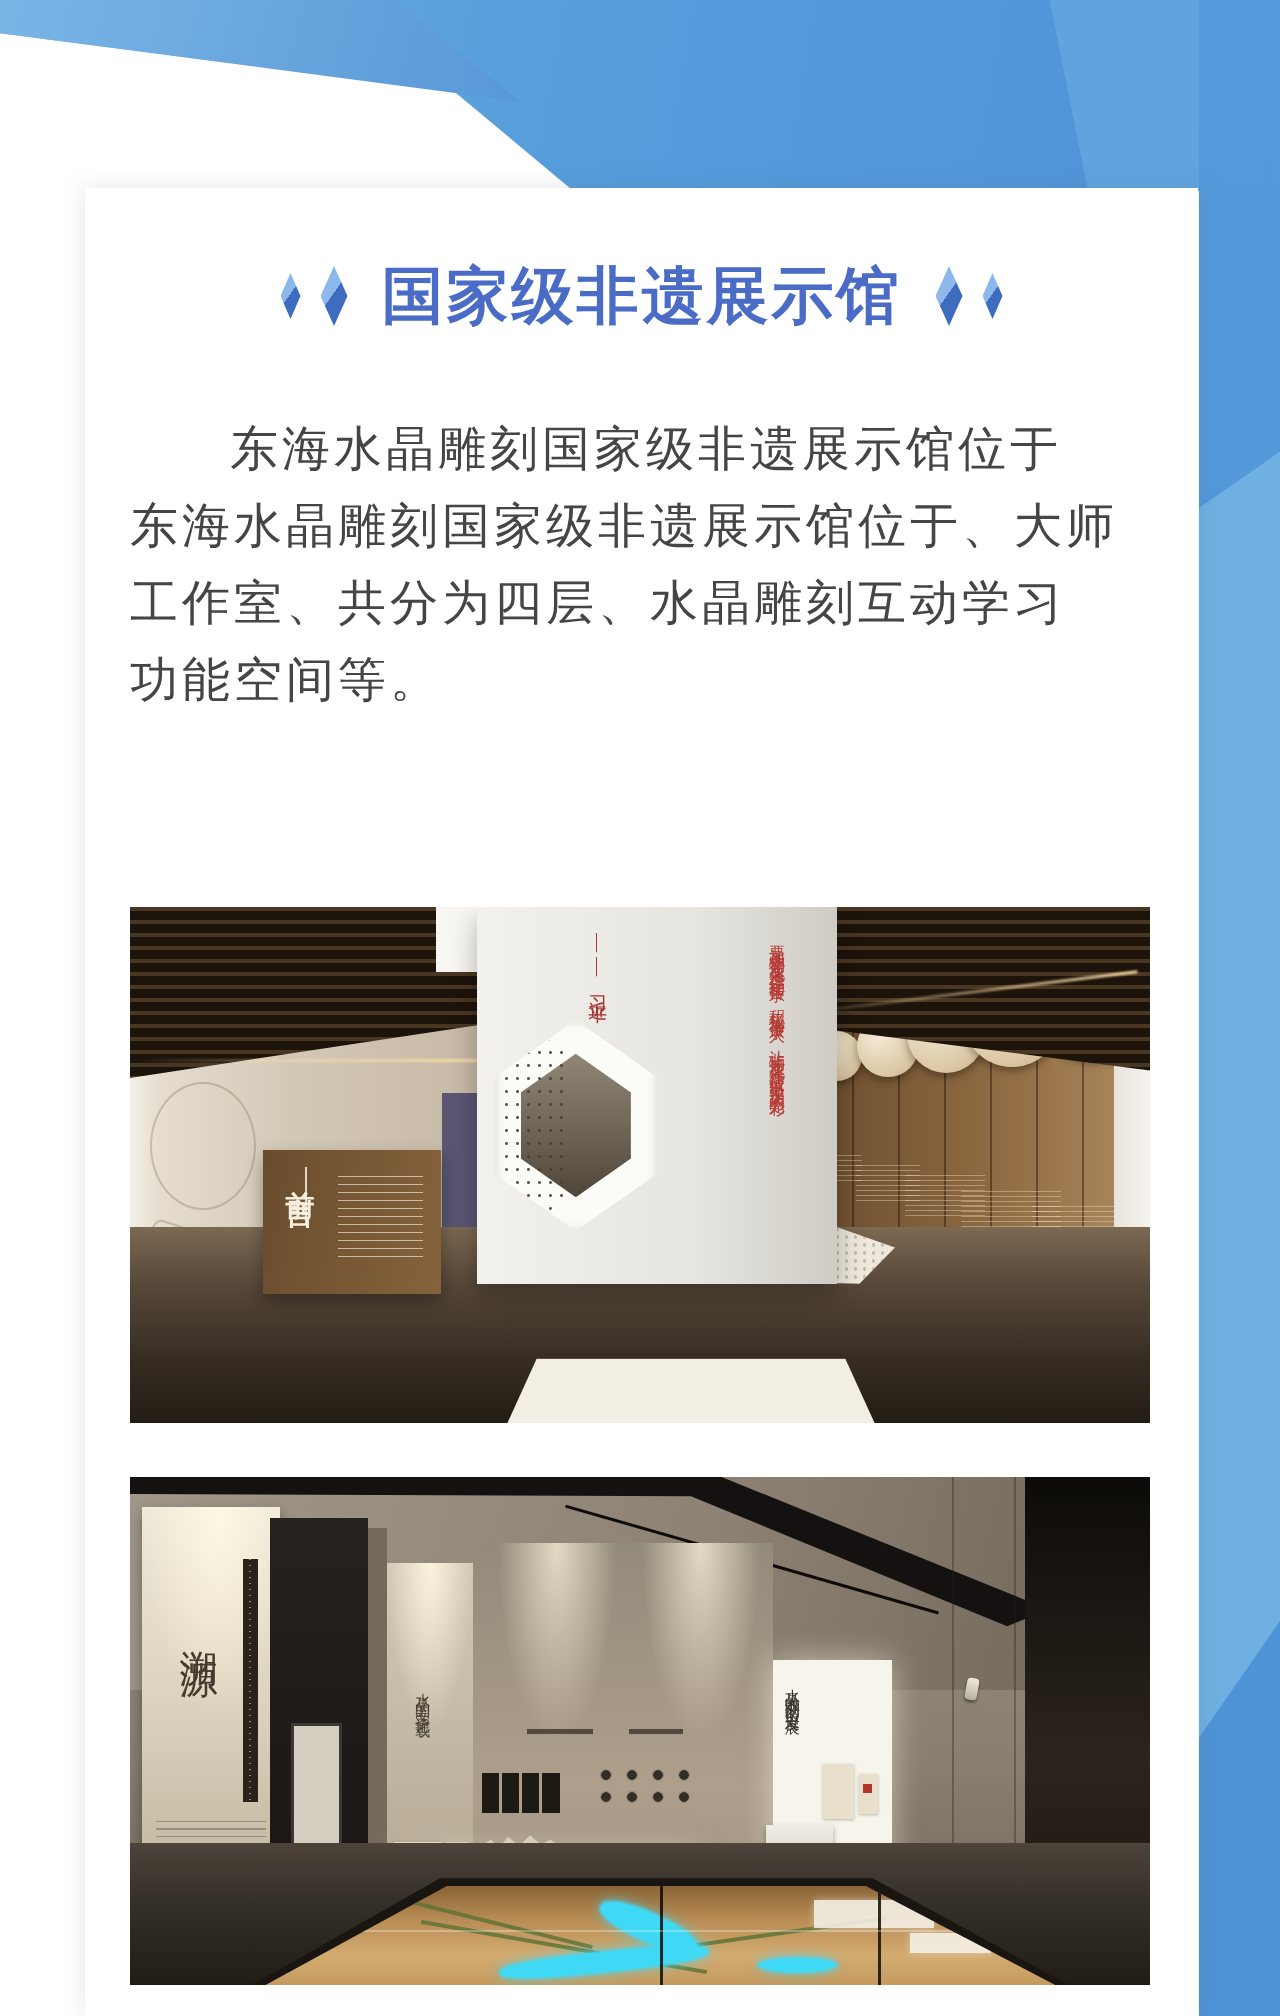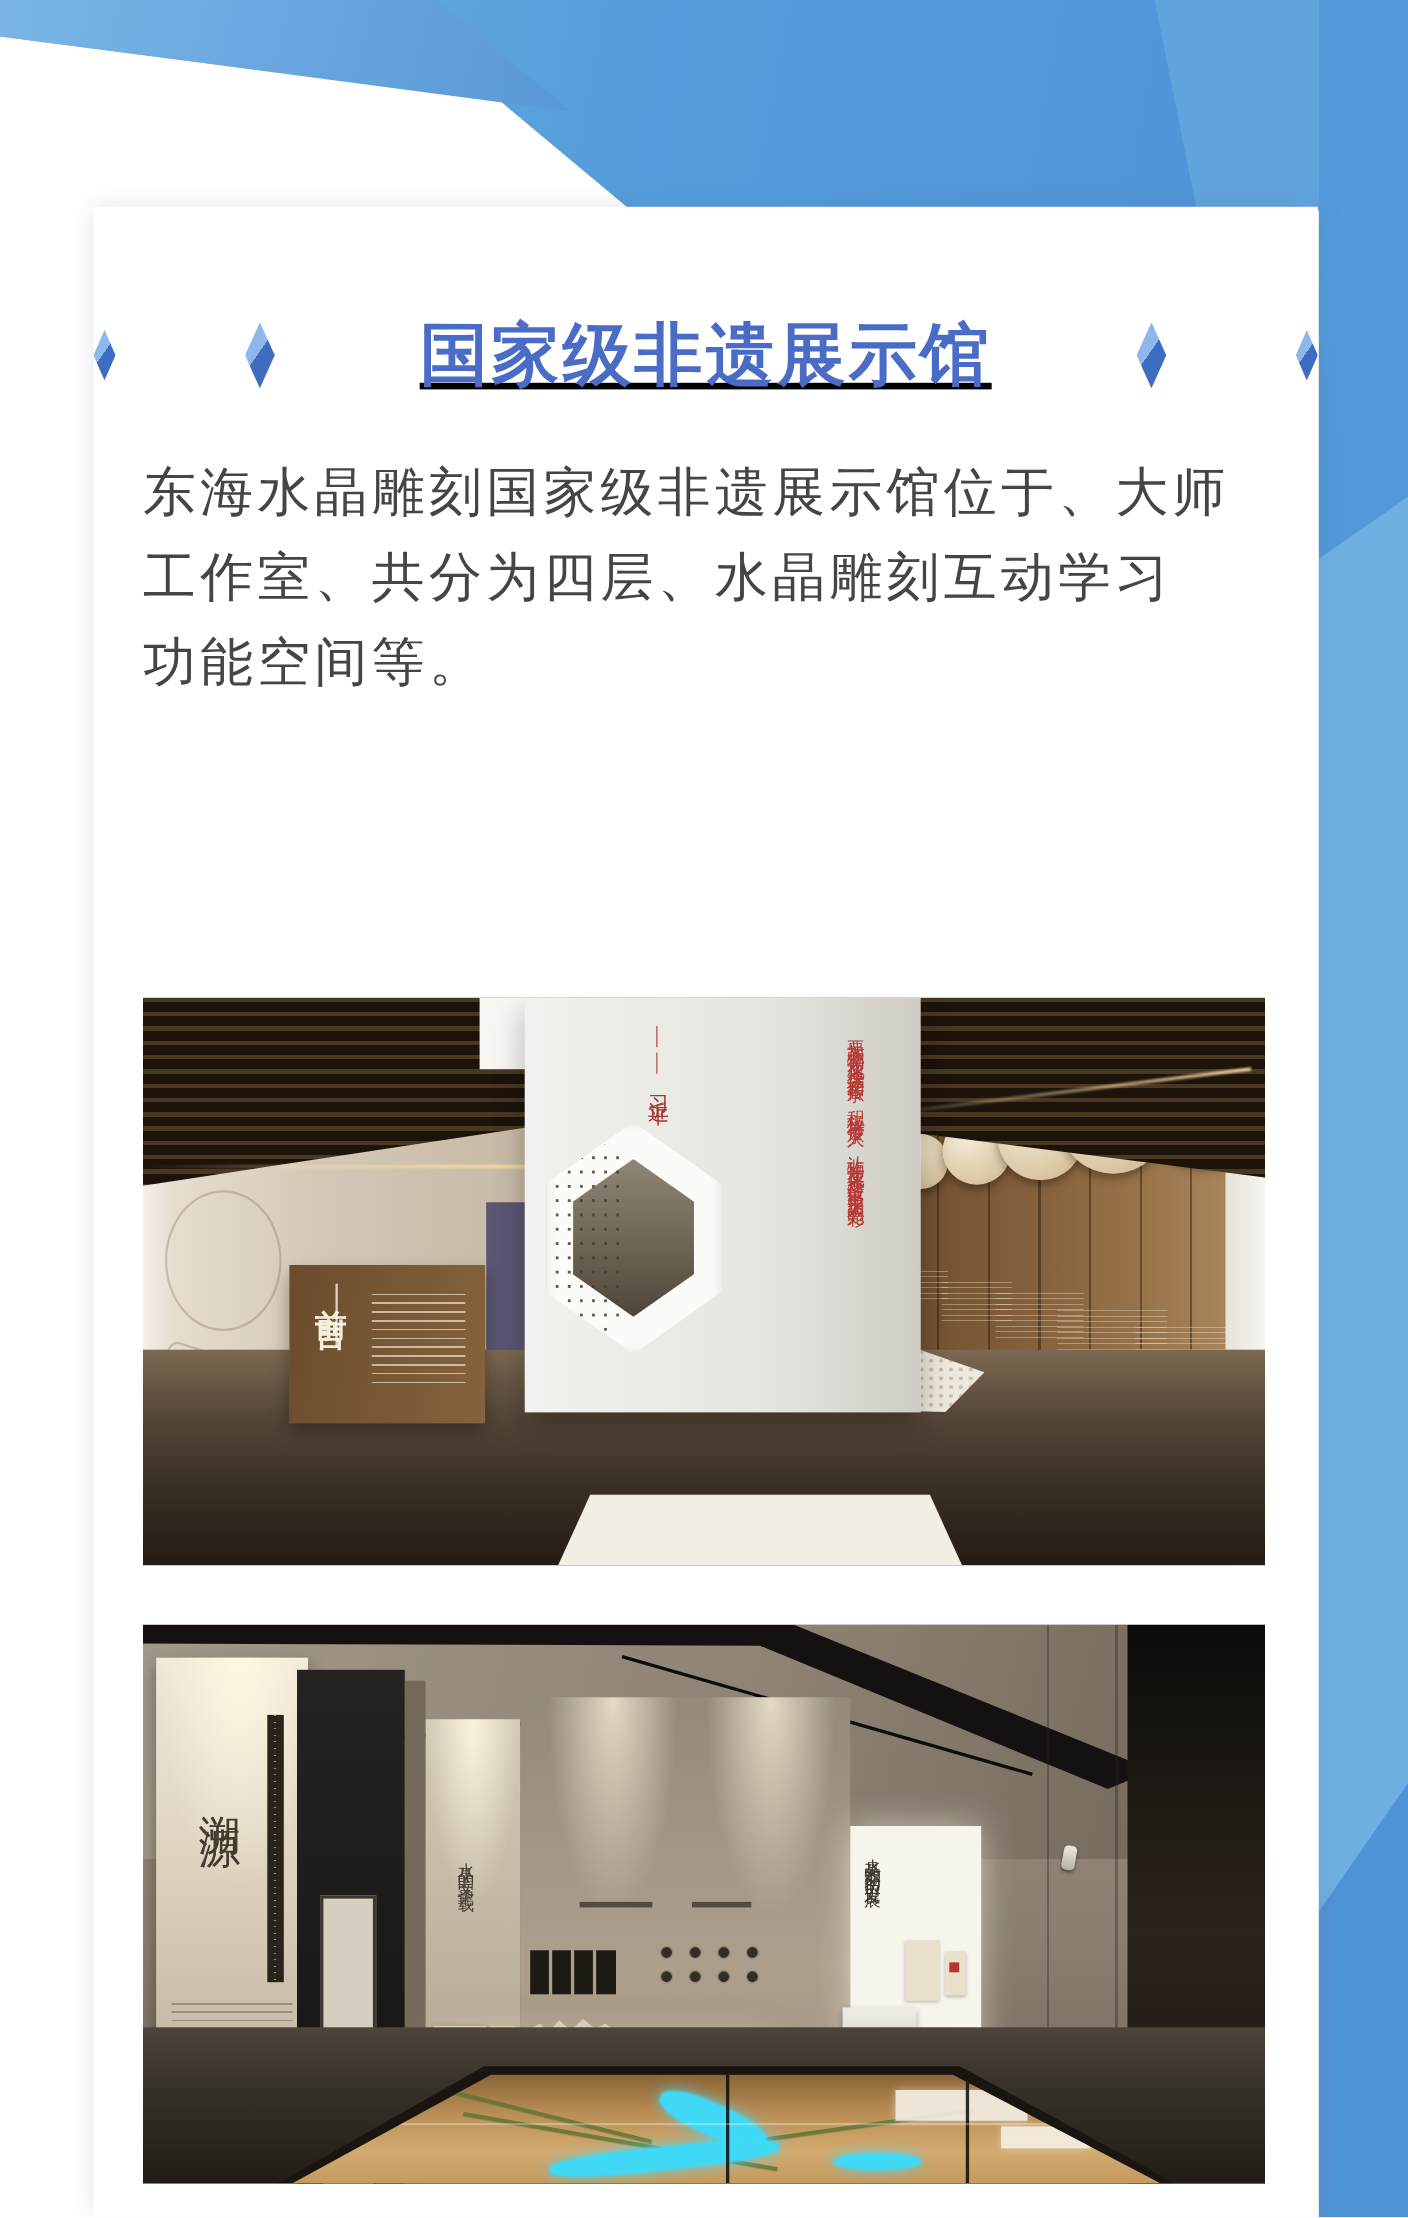--- a/index.html
+++ b/index.html
@@ -23,21 +23,21 @@
   .band-top{left:0;top:0;width:100%;height:100%;background:linear-gradient(180deg,#549ada,#4f93d7);
        clip-path:polygon(0 0,100% 0,100% 22.4%,0 25.2%);}
   .band-bottom{left:0;top:0;width:100%;height:100%;background:#4f93d7;
        clip-path:polygon(0 86.2%,100% 80.4%,100% 100%,0 100%);}
 
   
   .card{left:85px;top:188px;width:1113px;height:1828px;background:#ffffff;
         box-shadow:0 0 22px rgba(90,110,140,.18);}
 
   
-  .title-row{left:0;top:87px;width:100%;height:96px;display:flex;align-items:center;justify-content:space-between;gap:20px;text-decoration:underline;}
+  .title-row{left:0;top:60px;width:100%;height:96px;display:flex;align-items:center;justify-content:center;gap:20px;}
   .page-title{font-size:62px;font-weight:700;color:#4a6cc6;letter-spacing:3px;white-space:nowrap;margin:0 14px;}
   .gem{display:inline-block;clip-path:polygon(50% 0,100% 50%,50% 100%,0 50%);
        background:linear-gradient(125deg,#8cb8ec 0 46%,#3e6dc0 46%);}
   .gem.big{width:27px;height:60px;}
   .gem.small{width:20px;height:46px;}
 
   
   .intro{left:45px;top:222px;width:1020px;}
   .intro .line{font-size:48px;line-height:77px;color:#454545;letter-spacing:4px;white-space:nowrap;}
   .intro .line.first{text-indent:100px;}
@@ -194,20 +194,21 @@
 
     <div class="abs title-row">
       <span class="gem small"></span>
       <span class="gem big"></span>
       <h1 class="page-title">国家级非遗展示馆</h1>
       <span class="gem big"></span>
       <span class="gem small"></span>
     </div>
 
     <div class="abs intro">
+      <div class="line first">东海水晶雕刻国家级非遗展示馆位于</div>
       <div class="line">东海水晶雕刻国家级非遗展示馆位于、大师</div>
       <div class="line">工作室、共分为四层、水晶雕刻互动学习</div>
       <div class="line">功能空间等。</div>
     </div>
 
     <div class="abs photo photo1">
       <div class="abs p1-wall-left"></div>
       <div class="abs p1-etch" style="left:2%;top:34%;width:10%;height:24%;"></div>
       <div class="abs p1-etch" style="left:1%;top:62%;width:7%;height:16%;border-radius:12%;transform:rotate(18deg);"></div>
       <div class="abs p1-etch" style="left:26%;top:66%;width:9%;height:18%;border-radius:14%;transform:rotate(-12deg);"></div>

